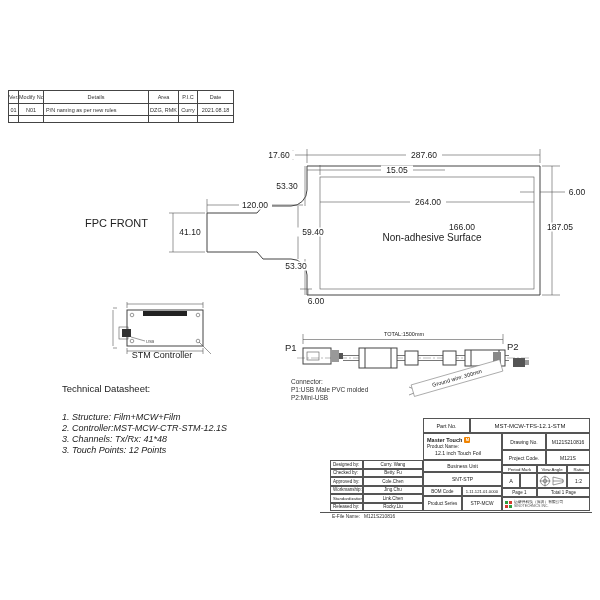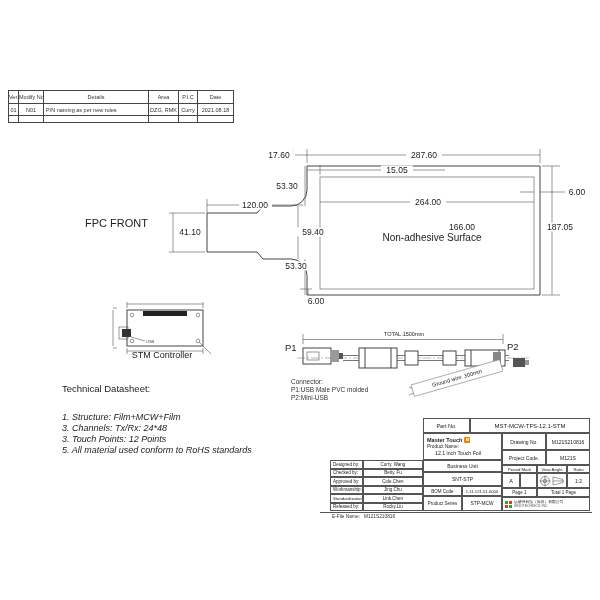--- a/index.html
+++ b/index.html
@@ -193,23 +193,23 @@
 
   <div class="abs note" style="left:291px;top:378px;">
     <div>Connector:</div>
     <div>P1:USB Male PVC molded</div>
     <div>P2:Mini-USB</div>
   </div>
 
   <div class="abs ds-title" style="left:62px;top:383px;">Technical Datasheet:</div>
   <div class="abs" style="left:62px;top:412px;font-style:italic;">
     <div class="ds-item">1. Structure: Film+MCW+Film</div>
-    <div class="ds-item">3. Channels: Tx/Rx: 24*48</div>
+    <div class="ds-item">2. Controller:MST-MCW-CTR-STM-12.1S</div>
+    <div class="ds-item">3. Channels: Tx/Rx: 41*48</div>
     <div class="ds-item">3. Touch Points: 12 Points</div>
-    <div class="ds-item">5. All material used conform to RoHS standards</div>
   </div>
 
   <div class="abs" style="left:330px;top:418px;width:262px;height:104px;">
 
     <div class="tb" style="left:93px;top:0;width:47px;height:15px;font-size:5.5px;">Part No.</div>
     <div class="tb" style="left:140px;top:0;width:120px;height:15px;font-size:6px;">MST-MCW-TFS-12.1-STM</div>
 
     <div class="tb" style="left:93px;top:15px;width:79px;height:27px;flex-direction:column;align-items:flex-start;justify-content:center;padding-left:3px;gap:1px;">
       <div class="brandrow">
         <span>Master Touch</span>

